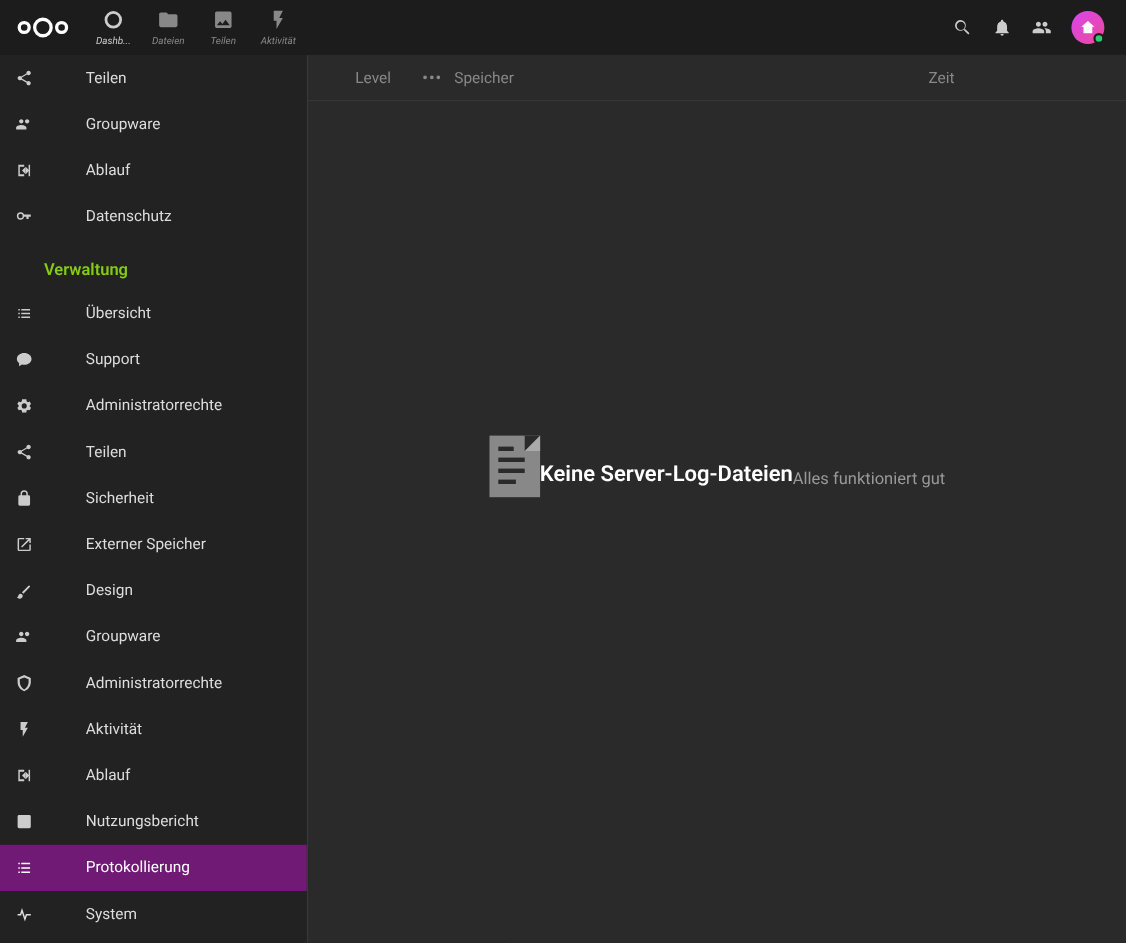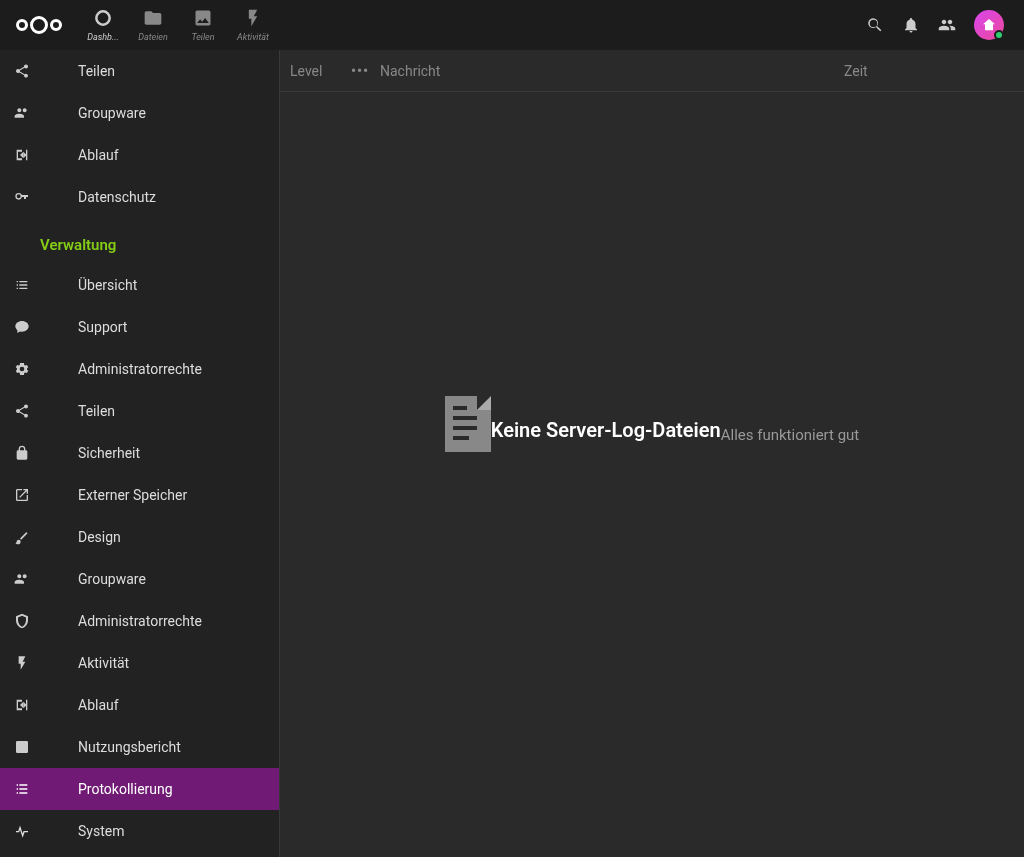--- a/index.html
+++ b/index.html
@@ -119,21 +119,21 @@
 }
 .table-header {
   height: 42px;
   display: flex;
   align-items: center;
   border-bottom: 1px solid #383838;
   font-size: 14px;
   color: #888;
   padding-left: 10px;
 }
-.col-level { width: 50px; }
+.col-level { width: 50px; margin-left: 33px; }
 .col-dots { width: 40px; text-align: center; font-weight: bold; letter-spacing: 1px; }
 .col-message { flex: 1; }
 .col-time { width: 180px; }
 
 .empty-state {
   flex: 1;
   display: flex;
   flex-direction: row;
   align-items: center;
   justify-content: center;
@@ -393,21 +393,21 @@
           </span>
           <span>System</span>
         </div>
       </div>
   </div>
 
   <div class="content">
     <div class="table-header">
       <div class="col-level">Level</div>
       <div class="col-dots">•••</div>
-      <div class="col-message">Nachricht</div>
+      <div class="col-message">Speicher</div>
       <div class="col-time">Zeit</div>
     </div>
     <div class="empty-state">
       <div class="empty-icon">
         <div class="empty-lines">
             <span></span>
             <span></span>
             <span></span>
             <span></span>
           </div>

